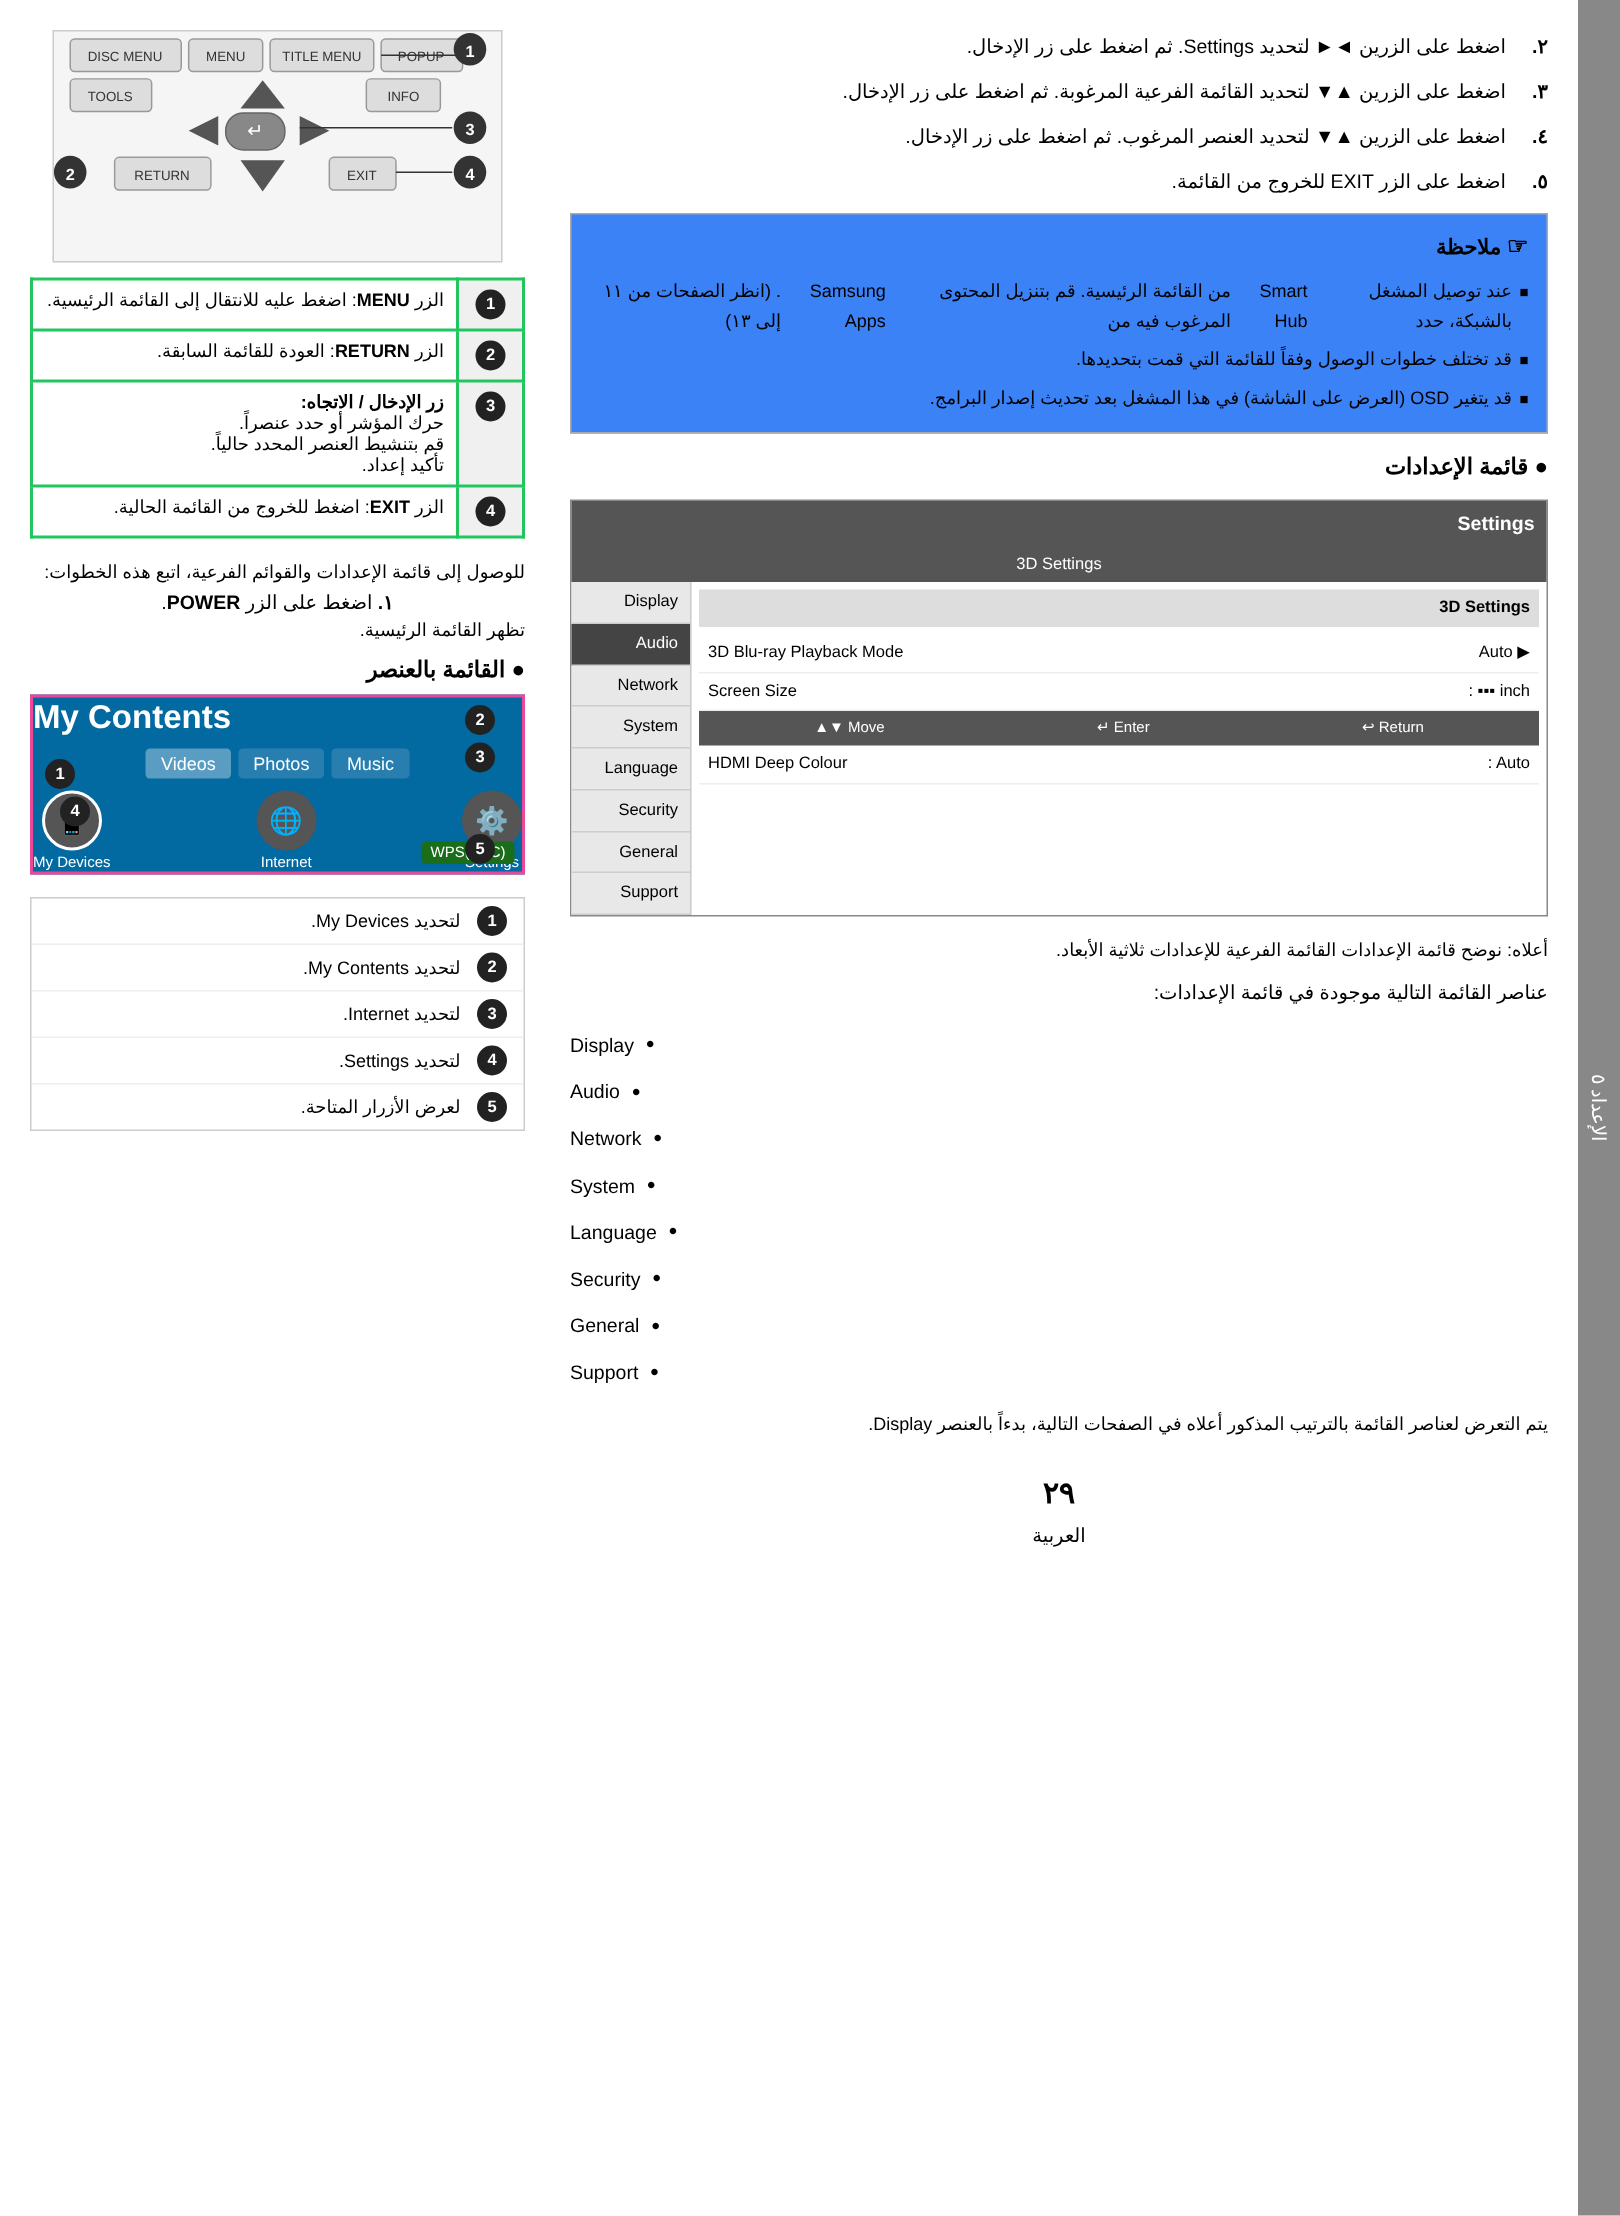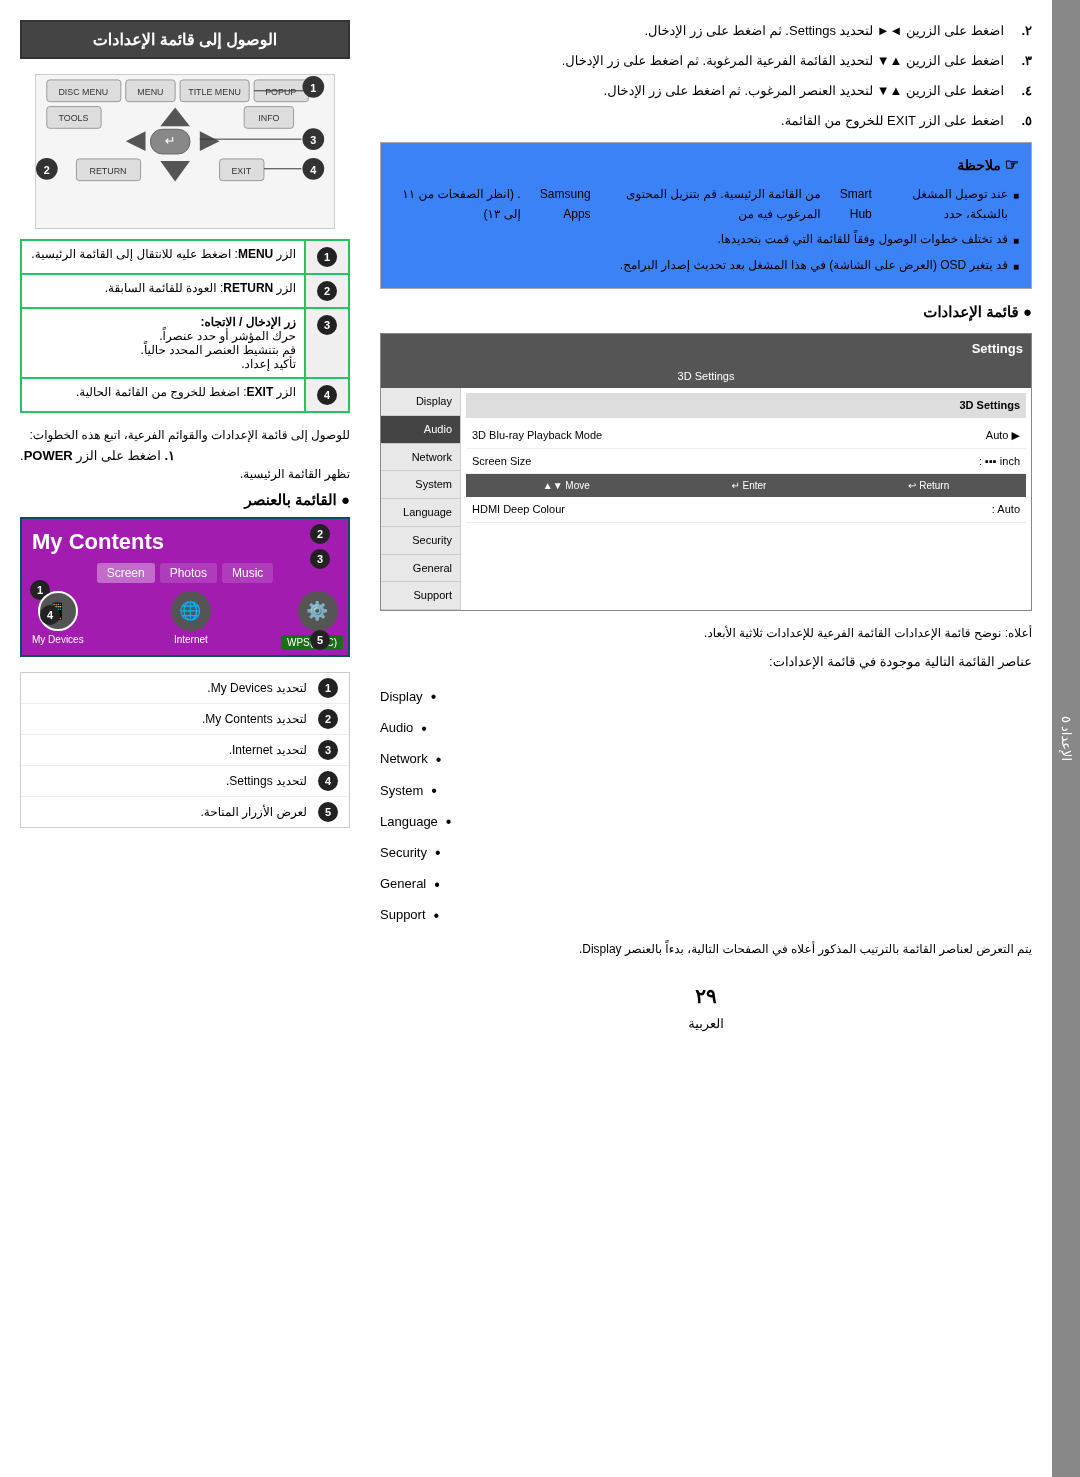--- a/index.html
+++ b/index.html
@@ -161,24 +161,23 @@
       background: #555;
       color: #fff;
       padding: 3px 6px;
       font-size: 10px;
       display: flex;
       justify-content: space-around;
     }
 
     
     .mycontents-box {
-      border: 2px solid #0c4a6e;
-      background: #a21caf;
-      color: #fff;
-      padding: 10px;
+      border: 2px solid #ec4899;
+      background: #0369a1;
+      color: #fff;
       margin-bottom: 15px;
       direction: ltr;
       position: relative;
     }
     .mycontents-title {
       font-size: 22px;
       font-weight: bold;
       margin-bottom: 8px;
       color: #fff;
     }
@@ -460,23 +459,20 @@
 
         <div class="page-number">
           <span>٢٩</span>
         </div>
         <div class="page-label">العربية</div>
       </div>
     </div>
 
     <div class="right-col">
 
-      <div class="section-header">
-        <span>الوصول إلى قائمة الإعدادات</span>
-      </div>
 
       <div class="remote-svg-container">
         <svg width="300" height="155" viewBox="0 0 300 155" style="display:block;margin:0 auto;border:1px solid #ccc;background:#f5f5f5;">
 
           <rect x="10" y="5" width="75" height="22" rx="3" fill="#ddd" stroke="#999" stroke-width="1"></rect>
           <text x="47" y="20" text-anchor="middle" font-size="9" fill="#333">DISC MENU</text>
           <rect x="90" y="5" width="50" height="22" rx="3" fill="#ddd" stroke="#999" stroke-width="1"></rect>
           <text x="115" y="20" text-anchor="middle" font-size="9" fill="#333">MENU</text>
           <rect x="145" y="5" width="70" height="22" rx="3" fill="#ddd" stroke="#999" stroke-width="1"></rect>
           <text x="180" y="20" text-anchor="middle" font-size="9" fill="#333">TITLE MENU</text>
@@ -546,35 +542,35 @@
           <td><span class="badge">4</span></td>
           <td>الزر <strong>EXIT</strong>: اضغط للخروج من القائمة الحالية.</td>
         </tr>
       </tbody>
         </table>
 
       <p style="font-size:12px;margin-bottom:6px;direction:rtl;text-align:right;">
         للوصول إلى قائمة الإعدادات والقوائم الفرعية، اتبع هذه الخطوات:
       </p>
 
-      <div style="direction:rtl;text-align:left;font-size:13px;margin-bottom:4px;">
+      <div style="direction:rtl;text-align:center;font-size:13px;margin-bottom:4px;">
         <strong>١.</strong> اضغط على الزر <strong>POWER</strong>.
       </div>
       <div style="direction:rtl;text-align:right;font-size:12px;margin-bottom:8px;">
         تظهر القائمة الرئيسية.
       </div>
 
       <div class="section-sub">
         ● <span>القائمة بالعنصر</span>
       </div>
 
       <div class="mycontents-box">
         <div class="mycontents-title">My Contents</div>
         <div class="mycontents-menu">
-          <span class="mycontents-menu-item active">Screen</span>
+          <span class="mycontents-menu-item active">Videos</span>
           <span class="mycontents-menu-item">Photos</span>
           <span class="mycontents-menu-item">Music</span>
         </div>
         <div class="mycontents-bottom">
 
           <span class="badge" style="position:absolute;left:5px;bottom:55px;">1</span>
           <div class="mycontents-icon" style="position:relative;">
             <div class="icon-circle active">📱</div>
             <span style="color:#fff;font-size:10px;">My Devices</span>
           </div>

